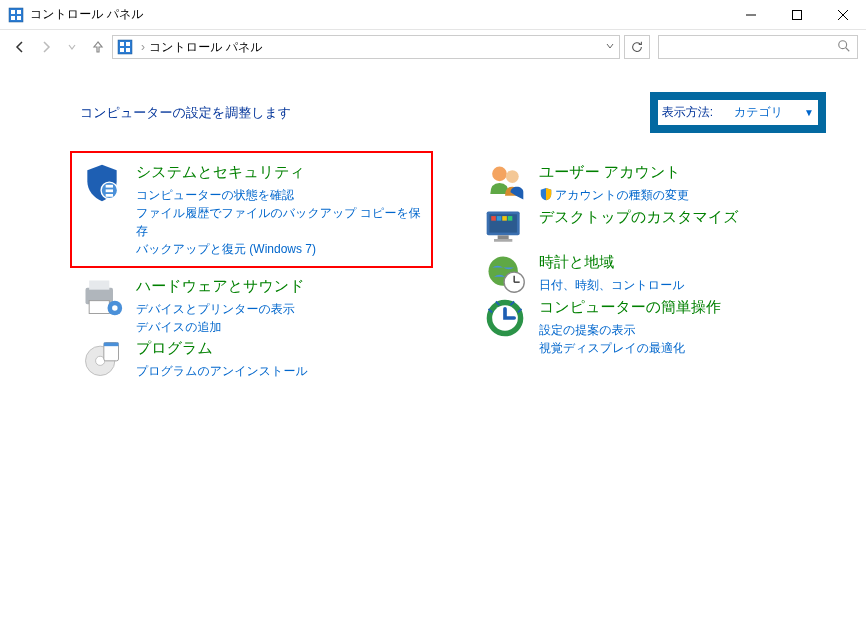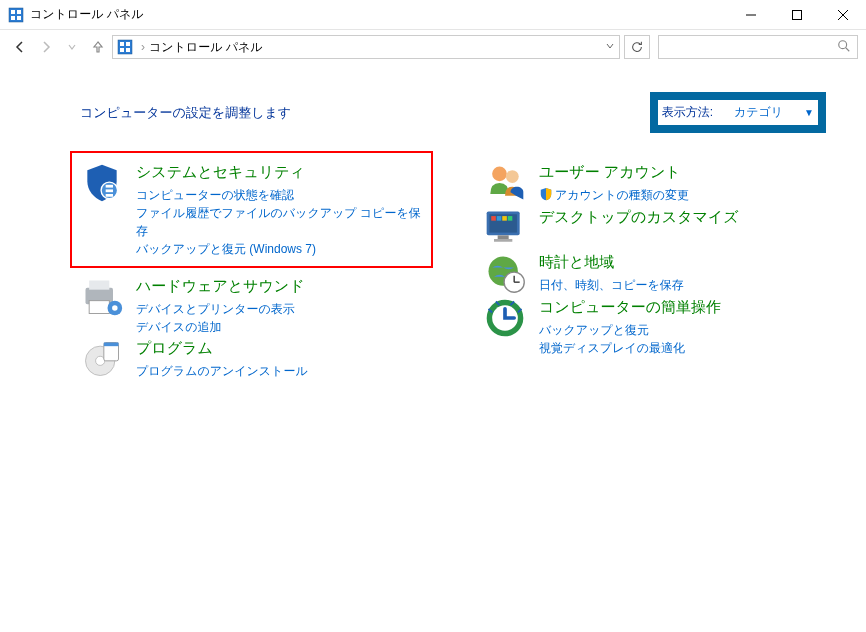--- a/index.html
+++ b/index.html
@@ -239,33 +239,33 @@
         <svg class="cat-icon" viewBox="0 0 48 48">
           <circle cx="22" cy="22" r="16" fill="#5fa845"></circle>
           <path d="M10 18 Q16 14 22 18 Q28 22 34 18" fill="#4a90d9"></path>
           <path d="M12 28 Q18 24 24 28 Q30 32 34 28" fill="#4a90d9"></path>
           <circle cx="34" cy="34" r="11" fill="#fff" stroke="#888" stroke-width="1.5"></circle>
           <line x1="34" y1="34" x2="34" y2="27" stroke="#333" stroke-width="1.5"></line>
           <line x1="34" y1="34" x2="40" y2="34" stroke="#333" stroke-width="1.5"></line>
         </svg>
         <div class="cat-body">
           <div class="cat-title">時計と地域</div>
-          <span class="cat-link">日付、時刻、コピーを保存</span>
+          <span class="cat-link">日付、時刻、コントロール</span>
         </div>
       </div>
 
       <div class="category">
         <svg class="cat-icon" viewBox="0 0 48 48">
           <circle cx="24" cy="24" r="20" fill="#2b9348"></circle>
           <circle cx="24" cy="24" r="14" fill="#fff"></circle>
           <path d="M24 14 L24 24 L34 24" fill="none" stroke="#1e5fb3" stroke-width="4" stroke-linecap="round"></path>
           <path d="M18 10 L14 6 M30 10 L34 6 M10 18 L6 14 M38 18 L42 14" stroke="#1e5fb3" stroke-width="2"></path>
         </svg>
         <div class="cat-body">
           <div class="cat-title">コンピューターの簡単操作</div>
-          <span class="cat-link">バックアップと復元</span>
+          <span class="cat-link">設定の提案の表示</span>
           <span class="cat-link">視覚ディスプレイの最適化</span>
         </div>
       </div>
 
     </div>
   </div>
 </div>
 
 </body></html>

